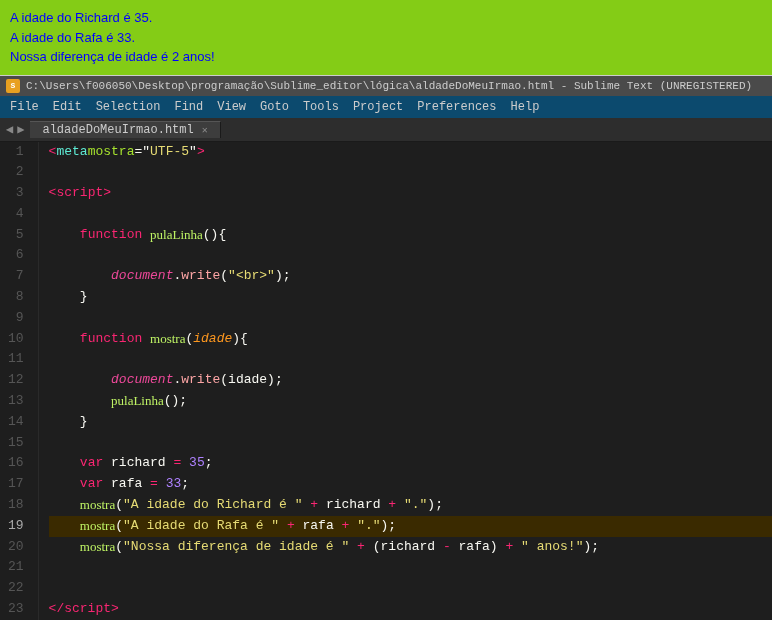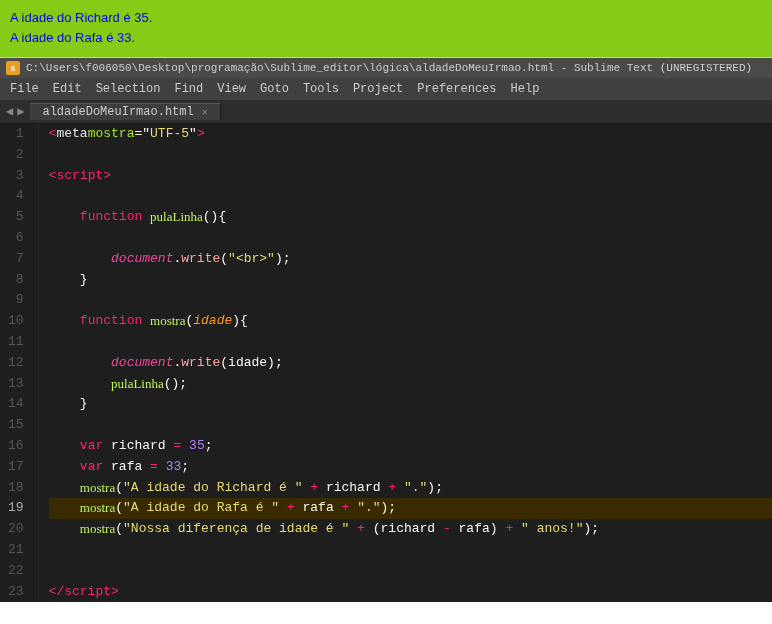--- a/index.html
+++ b/index.html
@@ -30,21 +30,21 @@
     .title-bar .icon {
       width: 14px; height: 14px;
       background: #e8a020;
       border-radius: 2px;
       display: inline-flex; align-items: center; justify-content: center;
       color: #fff; font-size: 8px; font-weight: bold;
     }
 
     
     .menu-bar {
-      background: #404040;
+      background: #0c4a6e;
       color: #ccc;
       font-size: 12px;
       padding: 2px 4px;
       display: flex;
       gap: 2px;
     }
     .menu-bar span {
       padding: 2px 6px;
       cursor: pointer;
     }
@@ -128,28 +128,29 @@
     .str { color: #e6db74; }         
     .num { color: #ae81ff; }         
     .punc { color: #f8f8f2; }        
     .method { color: #fca5a5; }   
     .obj { color: #ec4899; font-style: italic; }
     .plain { color: #f8f8f2; }
     .param { color: #fd971f; font-style: italic; }    
     .op { color: #f92672; }
     .script-tag { color: #f92672; text-align: center; }
     .tag-bracket { color: #f92672; }
-    .meta { color: #e5e5e5; }
+    .meta { color: #5eead4; }
   </style>
 </head>
 <body>
 
 <div class="browser-output">
   <p>A idade do Richard é 35.</p>
   <p>A idade do Rafa é 33.</p>
+  <p>Nossa diferença de idade é 2 anos!</p>
 </div>
 
 <div class="title-bar">
   <span class="icon">S</span>
   <span>C:\Users\f006050\Desktop\programação\Sublime_editor\lógica\aldadeDoMeuIrmao.html - Sublime Text (UNREGISTERED)</span>
 </div>
 
 <div class="menu-bar">
   <span>File</span>
   <span>Edit</span>

